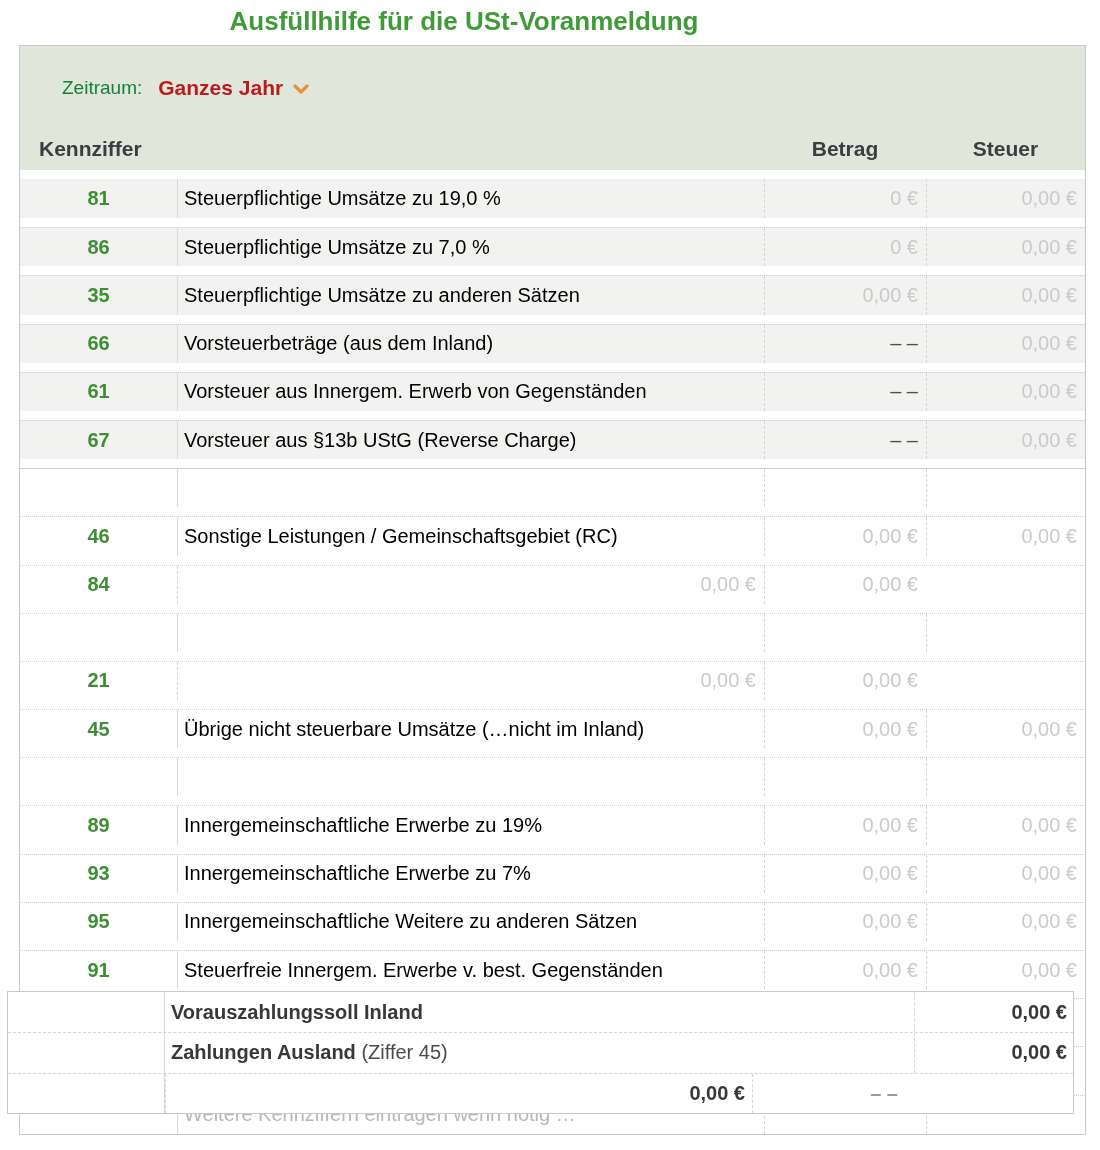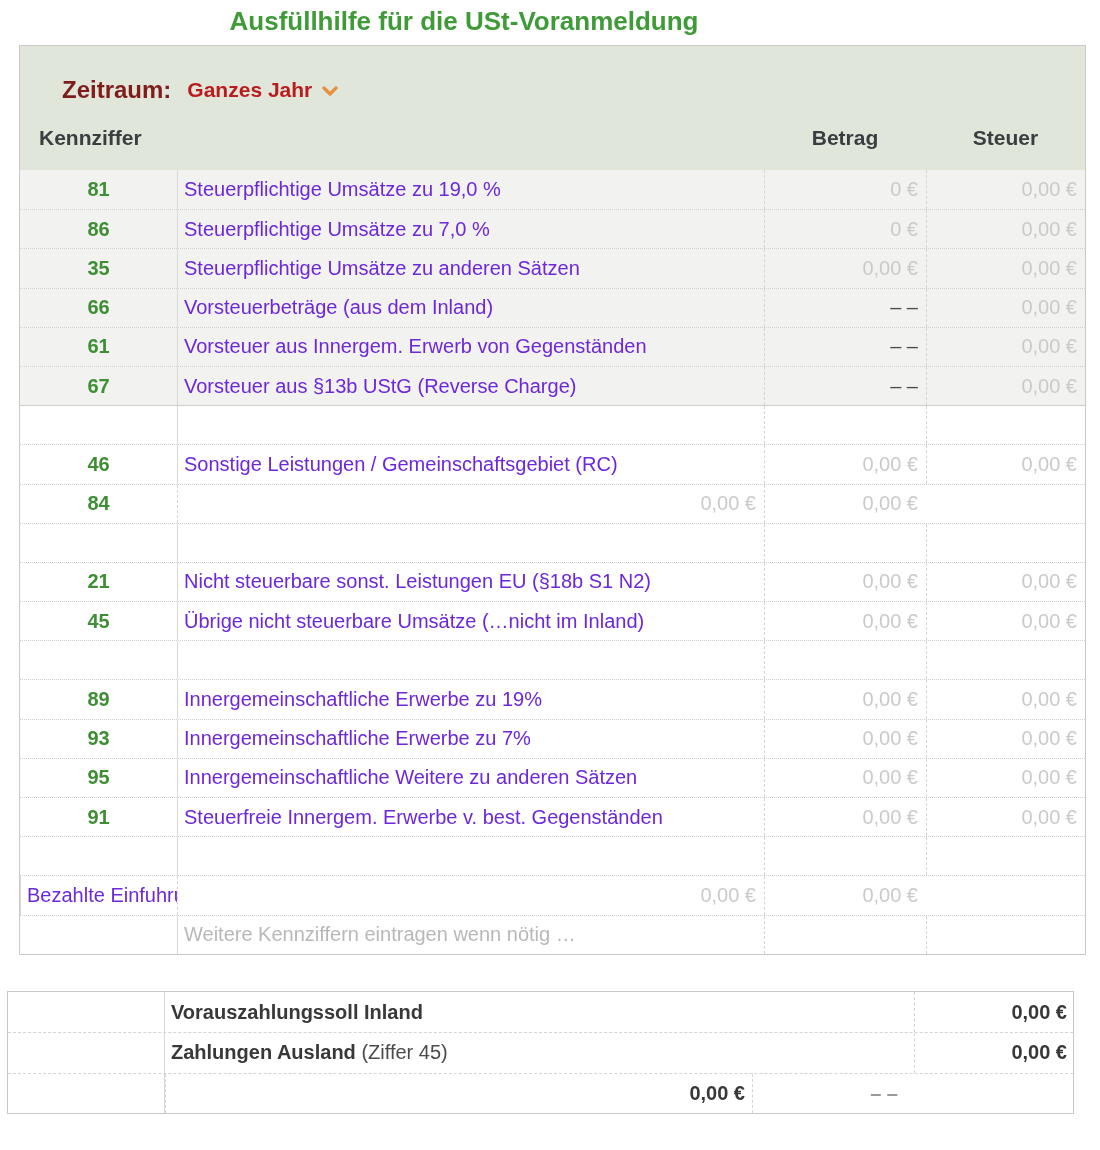--- a/index.html
+++ b/index.html
@@ -15,46 +15,46 @@
   
   .main-panel {
     position:absolute; left:19px; top:45px; width:1067px;
     border:1px solid #c9c9c7; box-sizing:border-box; background:#ffffff;
   }
   .green-head {
     background:#e0e6d9; height:124px;
     display:flex; flex-direction:column; justify-content:space-between;
   }
   .period-line { padding:30px 0 0 42px; display:flex; align-items:center; }
-  .period-label { font-size:24px; font-weight:bold; color:#7f1d1d; }
+  .period-label { font-size:19px; font-weight:normal; color:#15803d; }
   .period-value {
     margin-left:16px; display:flex; align-items:center; cursor:pointer;
     font-size:21px; font-weight:bold; color:#b91c1c;
   }
   .chev { margin-left:10px; display:inline-flex; align-items:center; padding-top:3px; }
   .col-heads {
     display:grid; grid-template-columns:744px 162px 159px;
-    padding-bottom:20px; align-items:end;
+    padding-bottom:9px; align-items:end;
   }
   .ch-kenn { padding-left:19px; font-size:21px; font-weight:bold; color:#3a3e40; }
   .ch-betrag, .ch-steuer { text-align:center; font-size:21px; font-weight:bold; color:#3a3e40; }
   
   .row {
     display:grid; grid-template-columns:157px 587px 162px 159px;
-    height:39.2px; align-items:center; box-sizing:border-box; background:#ffffff;
+    height:39.2px; align-items:center; box-sizing:border-box; background:#ffffff;margin-top:9px;
   }
   .row.bg-gray { background:#f2f2f0; }
   .row.bt-dotted { border-top:1px dotted #cfcfcd; }
   .row.bt-solid  { border-top:1px solid #cdcdcb; }
   .c-num {
     text-align:center; font-size:20px; font-weight:bold; color:#3e8e33;
     align-self:stretch; display:flex; align-items:center; justify-content:center;
   }
   .c-label {
-    border-left:1px solid #d9d9d7; padding-left:6px; font-size:20px; color:#6d28d9;
+    border-left:1px solid #d9d9d7; padding-left:6px; font-size:20px; color:#000000;
     white-space:nowrap; overflow:hidden; align-self:stretch; display:flex; align-items:center;
   }
   .c-val {
     border-left:1px dashed #d4d4d2; text-align:right; padding-right:8px; font-size:20px;
     align-self:stretch; display:flex; align-items:center; justify-content:flex-end;
   }
   .v-muted { color:#cacaca; }
   .v-dash  { color:#4f4f4f; }
   .c-label.hint { color:#b8b8b8; }
   
@@ -156,21 +156,20 @@
           <div class="c-val v-muted">0,00 €</div>
         </div>
         <div class="row bt-dotted">
           <div class="c-num"></div>
           <div class="c-label"></div>
           <div class="c-val"></div>
           <div class="c-val"></div>
         </div>
         <div class="row bt-dotted">
           <div class="c-num">21</div>
-          <div class="c-label">Nicht steuerbare sonst. Leistungen EU (§18b S1 N2)</div>
           <div class="c-val v-muted">0,00 €</div>
           <div class="c-val v-muted">0,00 €</div>
         </div>
         <div class="row bt-dotted">
           <div class="c-num">45</div>
           <div class="c-label">Übrige nicht steuerbare Umsätze (…nicht im Inland)</div>
           <div class="c-val v-muted">0,00 €</div>
           <div class="c-val v-muted">0,00 €</div>
         </div>
         <div class="row bt-dotted">

